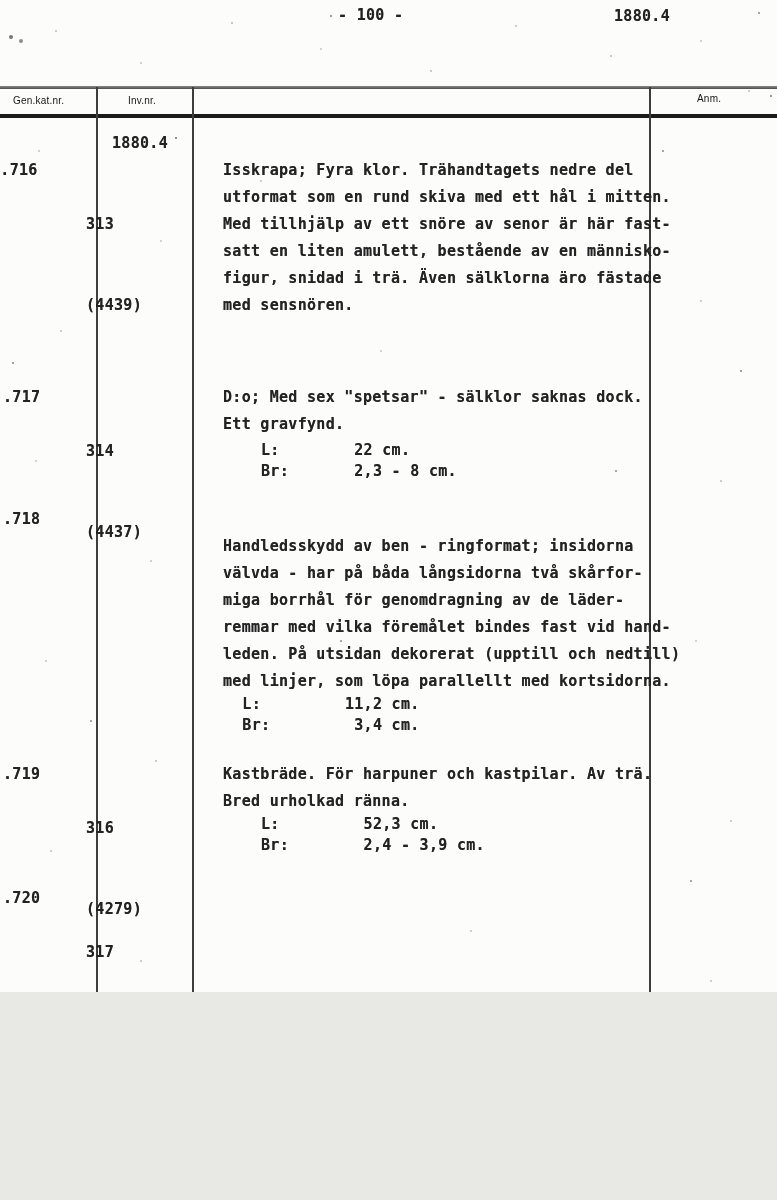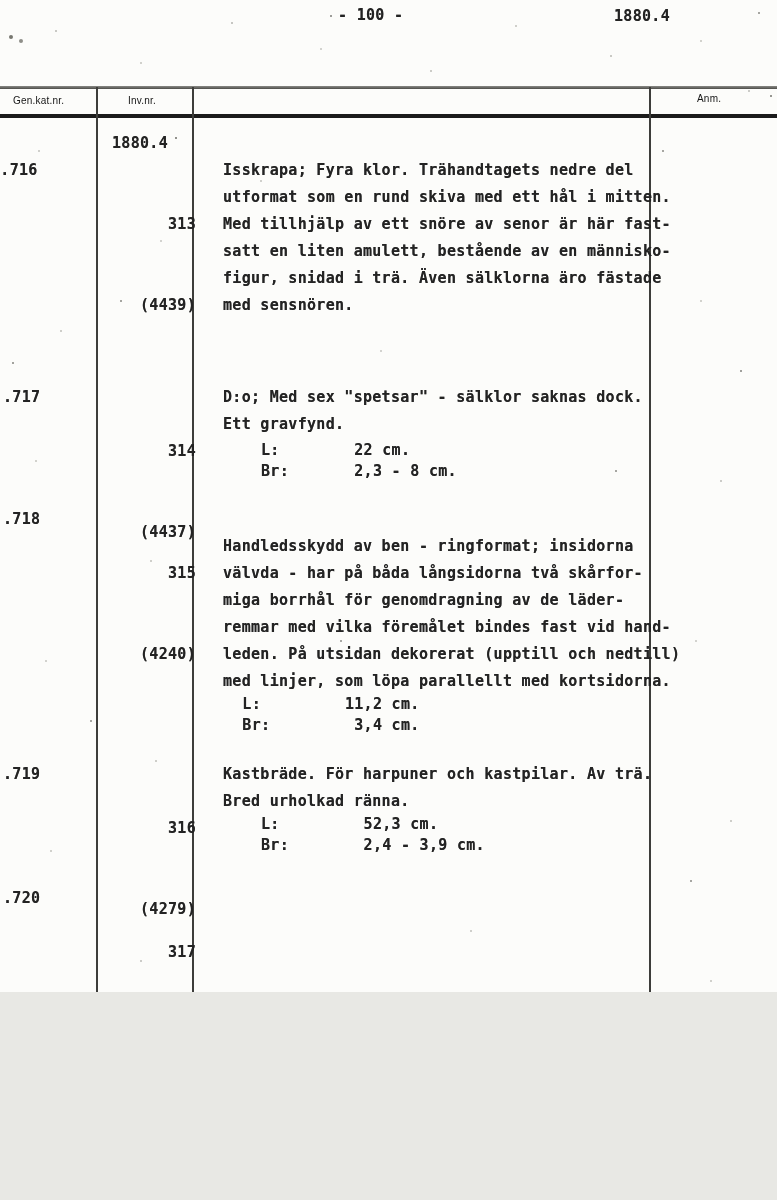--- a/index.html
+++ b/index.html
@@ -10,21 +10,21 @@
     font-family:"DejaVu Sans Mono", monospace;
   }
   
   .typed {
     position:absolute; font-size:15px; line-height:27px; font-weight:700;
     color:#232323; letter-spacing:0.3px; white-space:pre;
     text-shadow:0 0 0.6px rgba(25,25,25,0.55);
   }
   .desc  { left:205px;margin-left:18px; }
   .meas  { left:205px; line-height:21px; }
-  .inv   { left:108px; width:88px; text-align:right; }
+  .inv   { left:86px; width:88px; text-align:left; }
   .gen   { left:3px; }
   .pageno  { top:2px;  left:338px; }
   .yearref { top:3px;  left:614px; }
   .yeargroup { top:130px; left:96px; width:88px; text-align:center; }
   
   .rule { position:absolute; left:0; width:777px; }
   .rule.top { top:86px; height:3px; background:linear-gradient(#8a8a86,#4c4c48); }
   .rule.hdrbottom { top:114px; height:4px; background:#1b1b1b; }
   .vline { position:absolute; top:87px; height:1061px; width:2px; background:#3d3d3a; }
   .v1 { left:96px; } .v2 { left:192px; } .v3 { left:649px; }
@@ -101,24 +101,20 @@
   <div class="typed inv" style="top:384px">
     <div>314</div>
     <div>(4437)</div>
   </div>
   <div class="typed desc" style="top:384px">D:o; Med sex "spetsar" - sälklor saknas dock.
 Ett gravfynd.</div>
   <div class="typed meas" style="top:440px">      L:        22 cm.
       Br:       2,3 - 8 cm.</div>
 
   <div class="typed gen" style="top:506px">.718</div>
-  <div class="typed inv" style="top:506px">
-    <div>315</div>
-    <div>(4240)</div>
-  </div>
   <div class="typed desc" style="top:533px">Handledsskydd av ben - ringformat; insidorna
 välvda - har på båda långsidorna två skårfor-
 miga borrhål för genomdragning av de läder-
 remmar med vilka föremålet bindes fast vid hand-
 leden. På utsidan dekorerat (upptill och nedtill)
 med linjer, som löpa parallellt med kortsidorna.</div>
   <div class="typed meas" style="top:694px">    L:         11,2 cm.
     Br:         3,4 cm.</div>
 
   <div class="typed gen" style="top:761px">.719</div>

